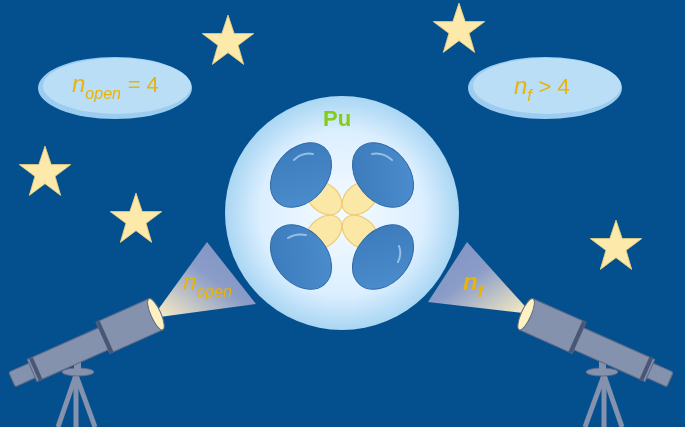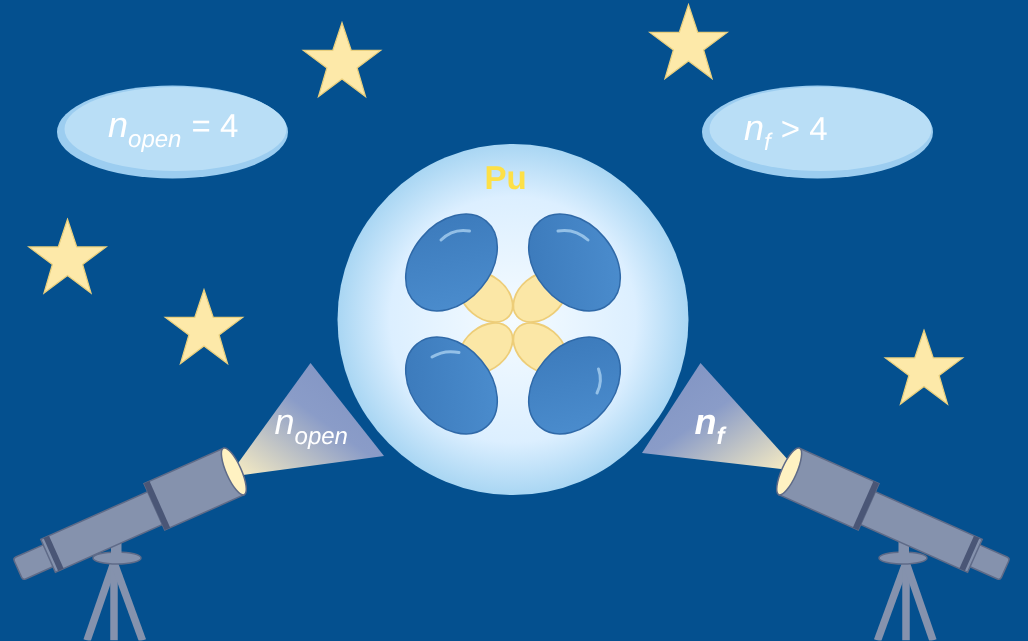--- a/index.html
+++ b/index.html
@@ -1,23 +1,23 @@
 <!DOCTYPE html>
 <html><head>
 <meta charset="utf-8">
 <style>
   html, body { margin:0; padding:0; }
   body { width:685px; height:427px; overflow:hidden; background:#04508f; position:relative;
          font-family:"Liberation Sans", sans-serif; }
   .scene { position:absolute; left:0; top:0; width:685px; height:427px; }
-  .label { position:absolute; color:#ffffff; white-space:nowrap; }
+  .label { position:absolute; color:#eab308; white-space:nowrap; }
   .label i { font-style:italic; }
   .bubble-text { font-size:24px; }
   .bubble-text .sub { font-size:16px; position:relative; top:7px; font-style:italic; }
-  .pu-label { position:absolute; left:323px; top:106px; font-size:22px; font-weight:bold; color:#fde047; }
+  .pu-label { position:absolute; left:323px; top:106px; font-size:22px; font-weight:bold; color:#84cc16; }
   .beam-text { font-size:24px; }
   .beam-text .sub { font-size:16px; position:relative; top:7px; font-style:italic; }
 </style>
 </head>
 <body>
 
 <svg class="scene" viewBox="0 0 685 427" width="685" height="427">
   <defs>
     <radialGradient id="sphereGrad" cx="50%" cy="50%" r="50%">
       <stop offset="0%" stop-color="#f5fbff"></stop>
@@ -136,21 +136,21 @@
   </g>
 </svg>
 
 <div class="pu-label">Pu</div>
 
 <div class="label bubble-text" style="left:72px; top:70px;">
   <i>n</i><span class="sub">open</span>
   <span style="font-size:22px;">= 4</span>
 </div>
 
-<div class="label bubble-text" style="left:496px; top:72px;">
+<div class="label bubble-text" style="left:514px; top:72px;">
   <i>n</i><span class="sub">f</span>
   <span style="font-size:22px;">&gt; 4</span>
 </div>
 
 <div class="label beam-text" style="left:183px; top:268px;">
   <i>n</i><span class="sub">open</span>
 </div>
 
 <div class="label beam-text" style="left:463px; top:268px;font-weight:bold;">
   <i>n</i><span class="sub">f</span>

